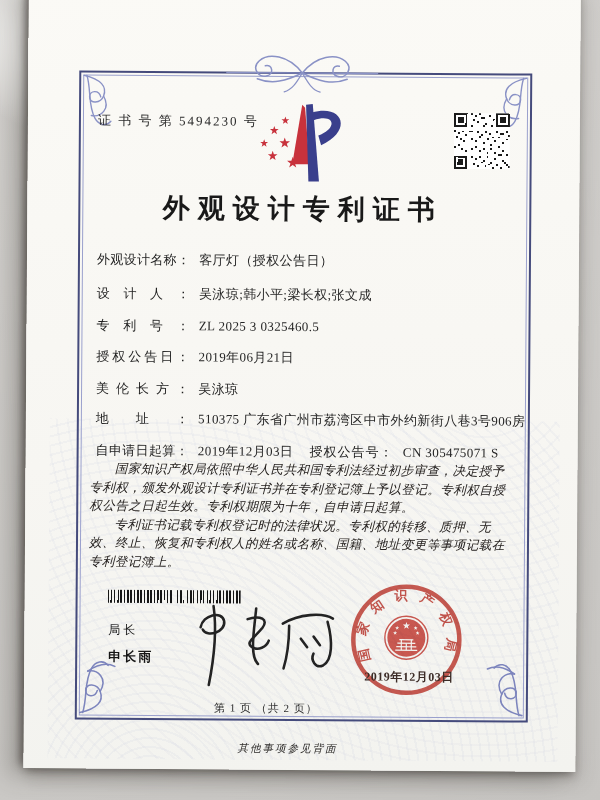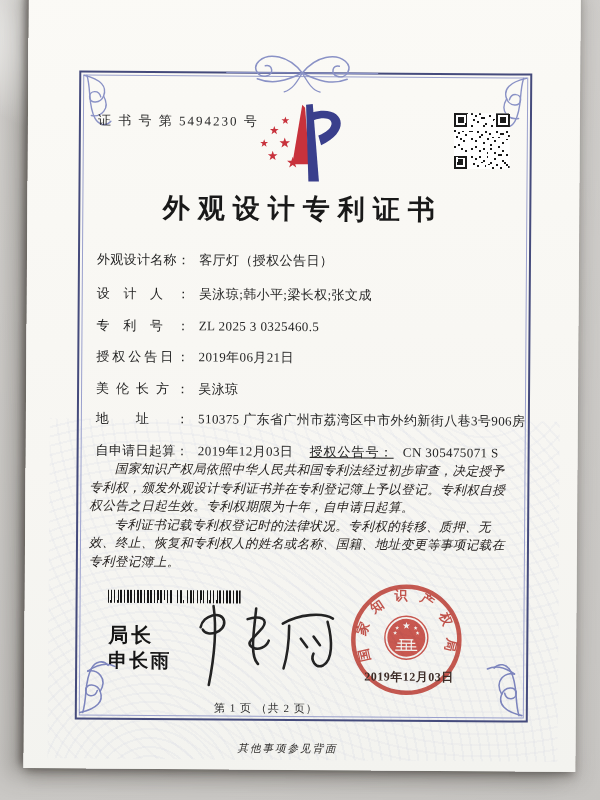--- a/index.html
+++ b/index.html
@@ -33,32 +33,32 @@
   .orn{position:absolute; pointer-events:none;}
   .certno{position:absolute; left:96px; top:113px; font-size:13px; letter-spacing:2px; color:#2b2b2b;}
   .qr{position:absolute; left:452px; top:112px; width:56px; height:56px;}
   .logo{position:absolute; left:256px; top:101px; width:96px; height:90px;}
   .title{position:absolute; left:77px; top:191px; width:449px; text-align:center;
     font-size:27px; font-weight:bold; letter-spacing:8px; color:#191919;}
   .row{position:absolute; left:96px; width:420px; font-size:13px; color:#222; white-space:nowrap;}
   .flabel{display:inline-block; width:93px; text-align:justify; text-align-last:justify; color:#1e1e1e;}
   .fvalue{margin-left:6px; letter-spacing:.4px; color:#262626;}
   .pair2{position:absolute; left:214px; top:0;}
-  .flabel2{color:#1e1e1e; letter-spacing:1px;text-decoration:underline;}
+  .flabel2{color:#1e1e1e; letter-spacing:1px;}
   .paras{position:absolute; left:90px; top:461px; width:426px;}
   .paras p{margin:0; text-indent:2em; font-size:12.6px; line-height:18.5px;
     font-style:italic; letter-spacing:.4px; color:#25211f;}
   .barcode{position:absolute; left:109px; top:591px; width:133px; height:13px;
     background:repeating-linear-gradient(90deg,
       #161616 0px,#161616 1.4px, transparent 1.4px,transparent 2.9px,
       #161616 2.9px,#161616 4.8px, transparent 4.8px,transparent 6.6px,
       #161616 6.6px,#161616 7.4px, transparent 7.4px,transparent 9.9px);}
-  .officer-title{position:absolute; left:110px; top:623px; font-size:20px; font-weight:700;
+  .officer-title{position:absolute; left:110px; top:623px; font-size:12px; font-weight:400;
     letter-spacing:3px; color:#151515; font-family:"Liberation Sans","DejaVu Sans",sans-serif;}
-  .officer-name{position:absolute; left:110px; top:649px; font-size:19px; font-weight:700;
+  .officer-name{position:absolute; left:110px; top:649px; font-size:13px; font-weight:700;
     letter-spacing:2px; color:#151515; font-family:Liberation Sans, sans-serif;}
   .signature{position:absolute; left:183px; top:596px; width:160px; height:96px;}
   .seal{position:absolute; left:348px; top:579px; width:120px; height:120px;
     mix-blend-mode:multiply; opacity:.93;}
   .seal-date{position:absolute; left:352px; top:668px; width:118px; text-align:center; z-index:5;
     font-size:12px; font-weight:600; color:#3c2c27; letter-spacing:.5px;}
   .page-footer{position:absolute; left:168px; top:701px; width:200px; text-align:center;
     font-size:11px; letter-spacing:1px; color:#2c2c2c;}
   .back-note{position:absolute; left:190px; top:742px; width:200px; text-align:center;
     font-size:10.5px; font-style:italic; letter-spacing:2px; color:#2c2a28;}

